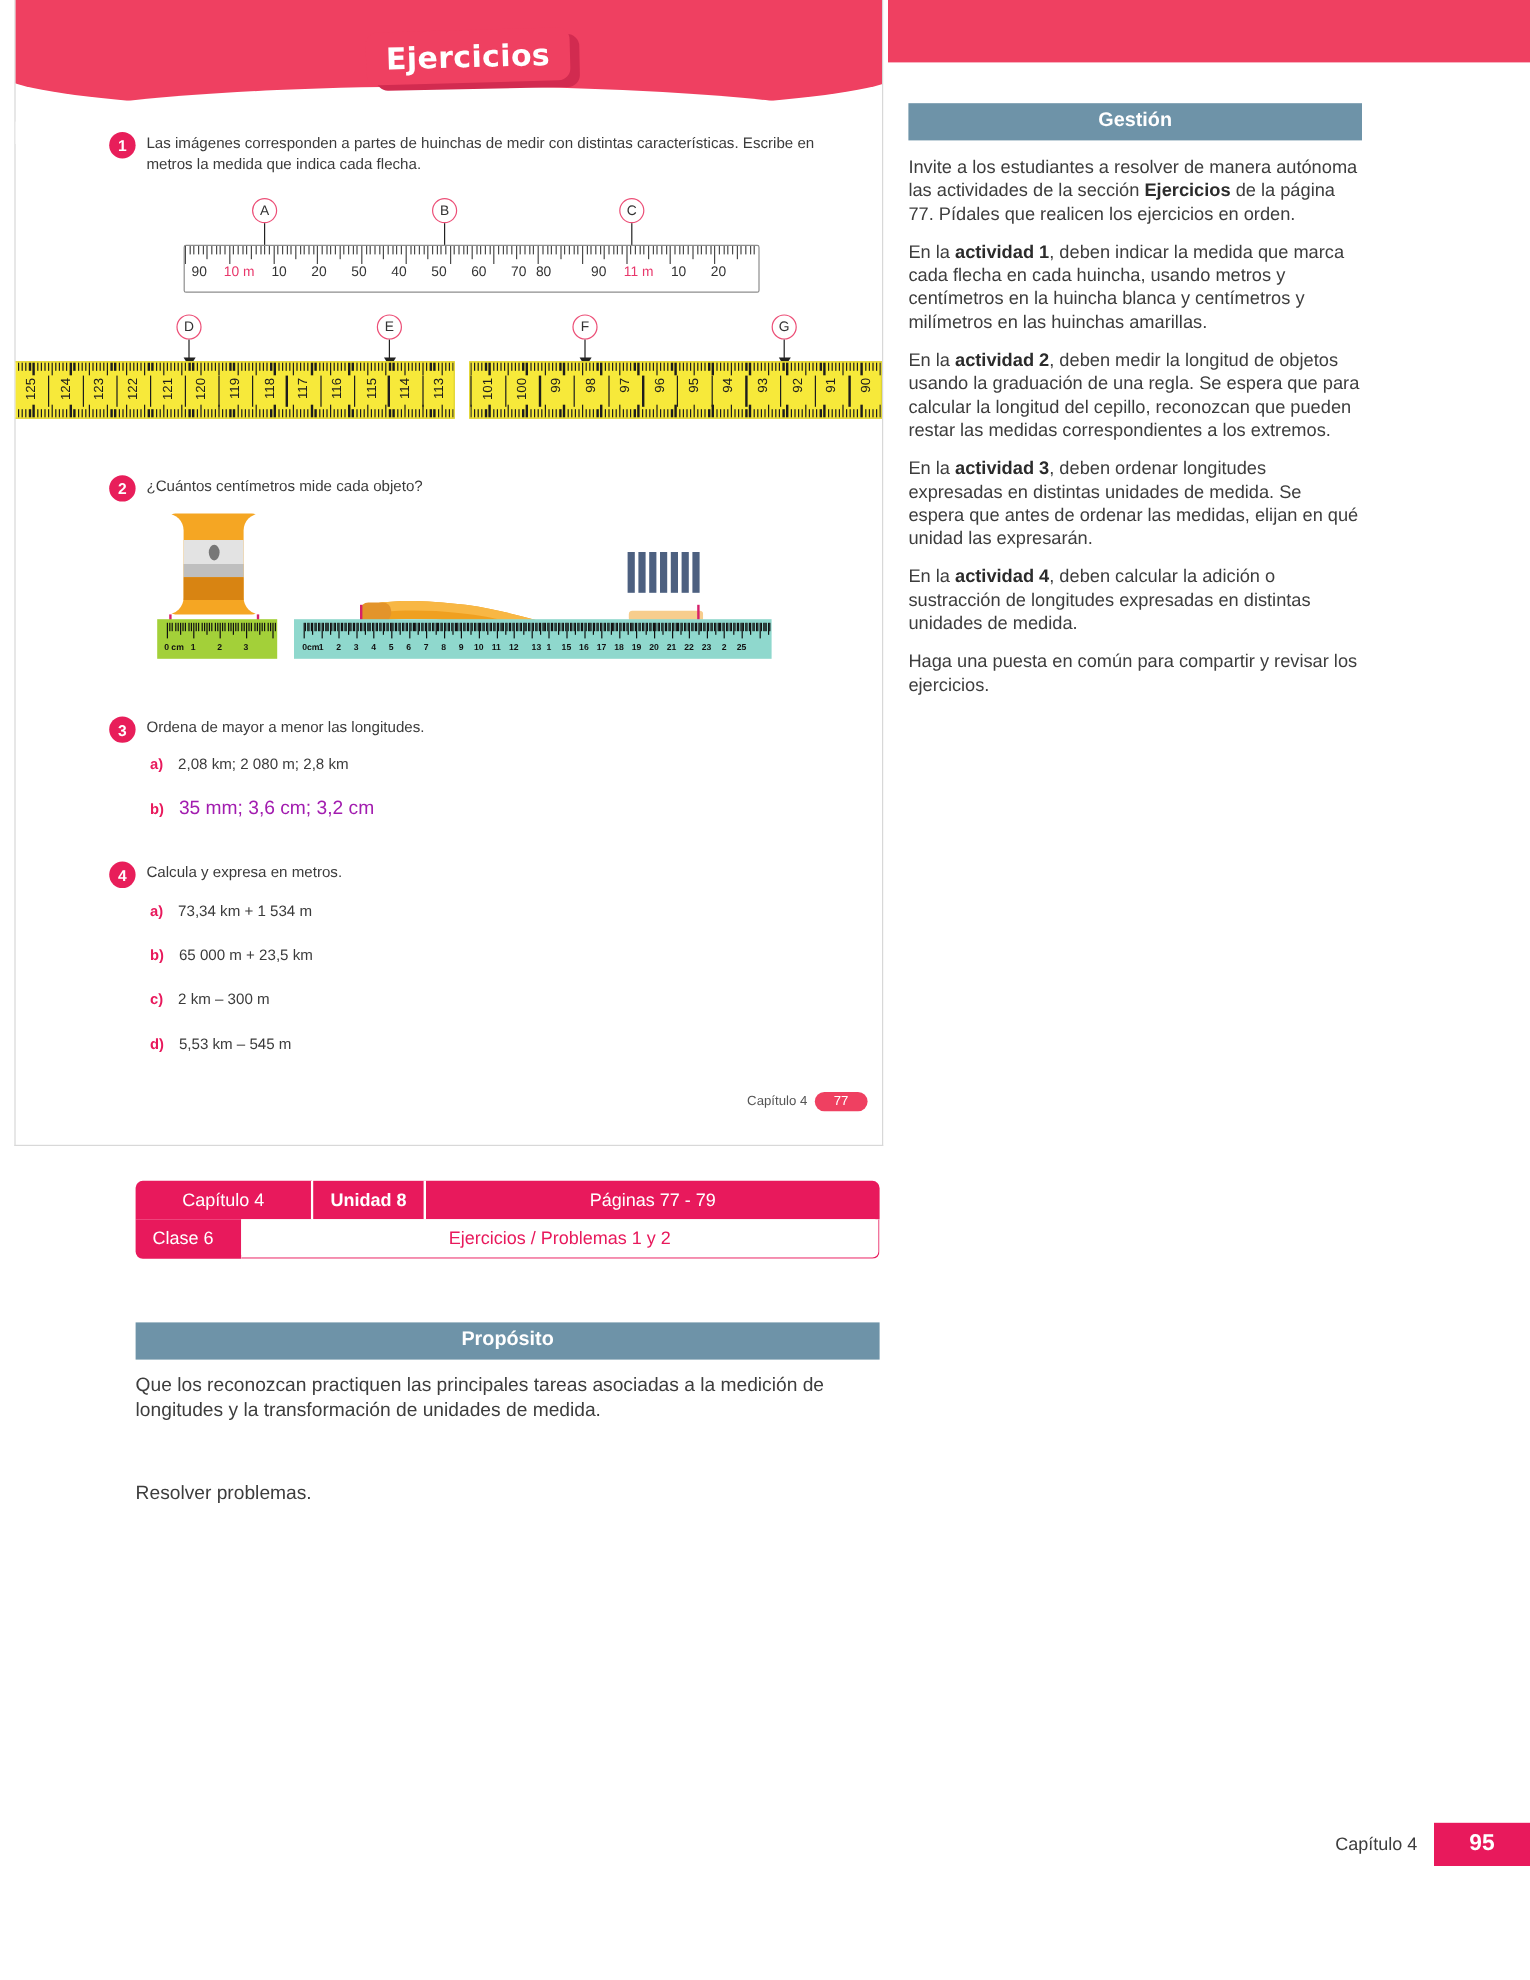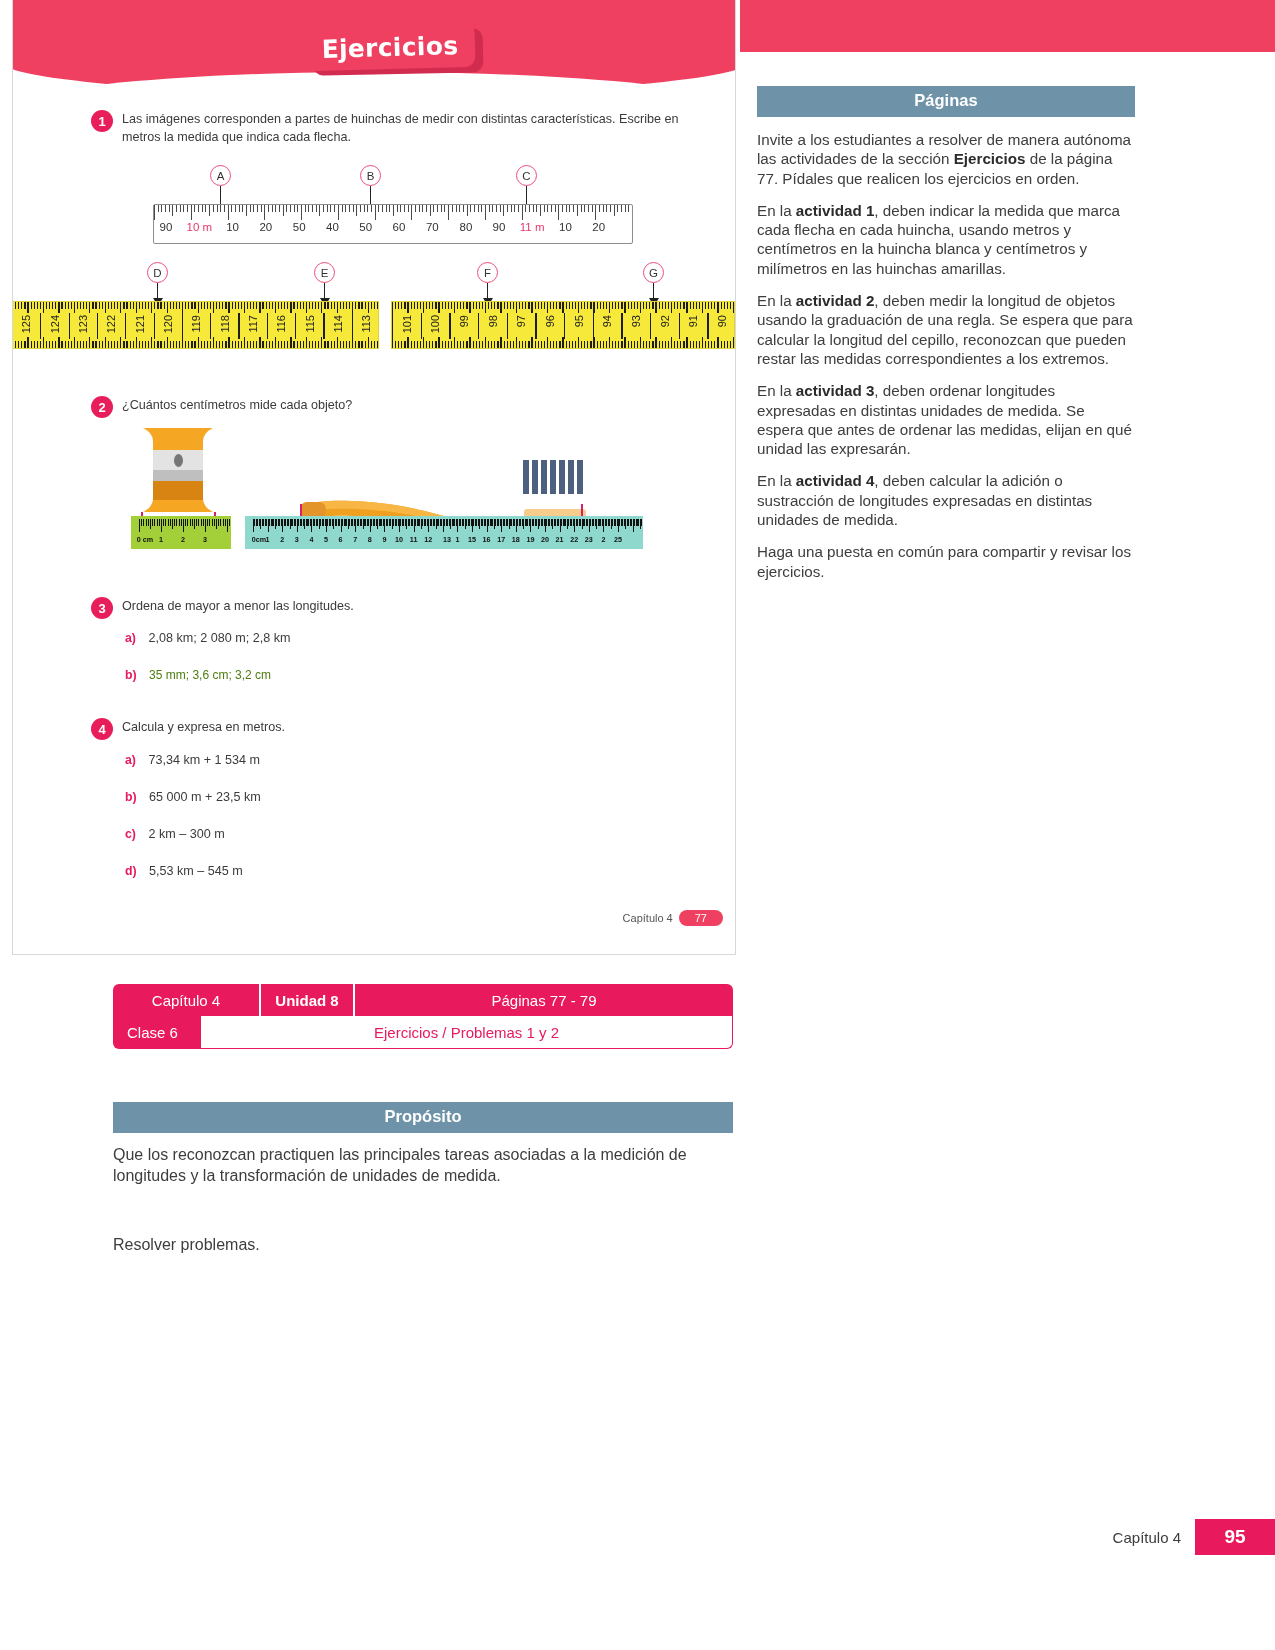--- a/index.html
+++ b/index.html
@@ -353,21 +353,21 @@
       <div class="wlabels" id="wtape-labels">
           <span class="wlab" style="left: 12px;">90</span>
           <span class="wlab m" style="left: 45.2893px;">10 m</span>
           <span class="wlab" style="left: 78.5786px;">10</span>
           <span class="wlab" style="left: 111.868px;">20</span>
           <span class="wlab" style="left: 145.157px;">50</span>
           <span class="wlab" style="left: 178.446px;">40</span>
           <span class="wlab" style="left: 211.736px;">50</span>
           <span class="wlab" style="left: 245.025px;">60</span>
           <span class="wlab" style="left: 278.314px;">70</span>
-          <span class="wlab" style="left: 312px;">80</span>
+          <span class="wlab" style="left: 299px;">80</span>
           <span class="wlab" style="left: 344.893px;">90</span>
           <span class="wlab m" style="left: 378.182px;">11 m</span>
           <span class="wlab" style="left: 411.471px;">10</span>
           <span class="wlab" style="left: 444.761px;">20</span>
         </div>
     </div>
 
     <div class="callout" style="left:134px; top:262px;">
       <div class="bub">D</div>
       <div class="stem" style="height:22px;"></div>
@@ -1298,21 +1298,21 @@
     <div class="ex ex-row" style="left:78px; top:597px; width:600px;">
       <div class="num-badge">3</div>
       <div class="ex-text">Ordena de mayor a menor las longitudes.</div>
     </div>
     <div class="ex" style="left:112px; top:628px;">
       <span style="color:#e8195c; font-weight:bold; font-size:12.3px;">a)</span>
       <span style="font-size:12.6px; color:#3b3b3b; margin-left:8px;">2,08 km; 2 080 m; 2,8 km</span>
     </div>
     <div class="ex" style="left:112px; top:665px;">
       <span style="color:#e8195c; font-weight:bold; font-size:12.3px;">b)</span>
-      <span style="font-size:12px; color:#4d7c0f; margin-left:8px;">35 mm; 3,6 cm; 3,2 cm</span>
+      <span style="font-size:16px; color:#a21caf; margin-left:8px;">35 mm; 3,6 cm; 3,2 cm</span>
     </div>
 
     <div class="ex ex-row" style="left:78px; top:718px; width:600px;">
       <div class="num-badge">4</div>
       <div class="ex-text">Calcula y expresa en metros.</div>
     </div>
     <div class="ex" style="left:112px; top:750px;">
       <span style="color:#e8195c; font-weight:bold; font-size:12.3px;">a)</span>
       <span style="font-size:12.6px; color:#3b3b3b; margin-left:8px;">73,34 km + 1 534 m</span>
     </div>
@@ -1329,21 +1329,21 @@
       <span style="font-size:12.6px; color:#3b3b3b; margin-left:8px;">5,53 km – 545 m</span>
     </div>
 
     <div class="sp-footer">
       <span class="lbl">Capítulo 4</span>
       <span class="pg">77</span>
     </div>
   </div>
 
   <div class="tcol">
-    <div class="sec-head">Páginas</div>
+    <div class="sec-head">Gestión</div>
     <div id="tcol-paras">
         <div class="tpara"><span>Invite a los estudiantes a resolver de manera autónoma las actividades de la sección </span><b>Ejercicios</b><span> de la página 77. Pídales que realicen los ejercicios en orden.</span></div>
         <div class="tpara"><span>En la </span><b>actividad 1</b><span>, deben indicar la medida que marca cada flecha en cada huincha, usando metros y centímetros en la huincha blanca y centímetros y milímetros en las huinchas amarillas.</span></div>
         <div class="tpara"><span>En la </span><b>actividad 2</b><span>, deben medir la longitud de objetos usando la graduación de una regla. Se espera que para calcular la longitud del cepillo, reconozcan que pueden restar las medidas correspondientes a los extremos.</span></div>
         <div class="tpara"><span>En la </span><b>actividad 3</b><span>, deben ordenar longitudes expresadas en distintas unidades de medida. Se espera que antes de ordenar las medidas, elijan en qué unidad las expresarán.</span></div>
         <div class="tpara"><span>En la </span><b>actividad 4</b><span>, deben calcular la adición o sustracción de longitudes expresadas en distintas unidades de medida.</span></div>
         <div class="tpara"><span>Haga una puesta en común para compartir y revisar los ejercicios.</span></div>
       </div>
   </div>
 

